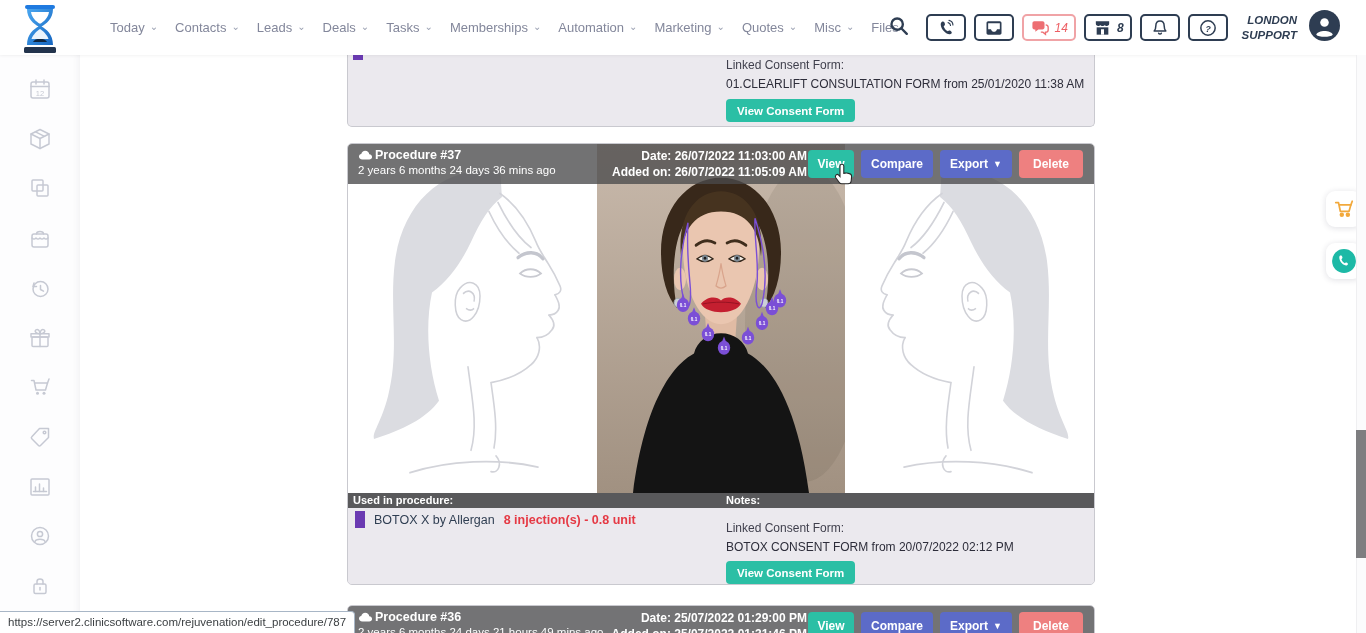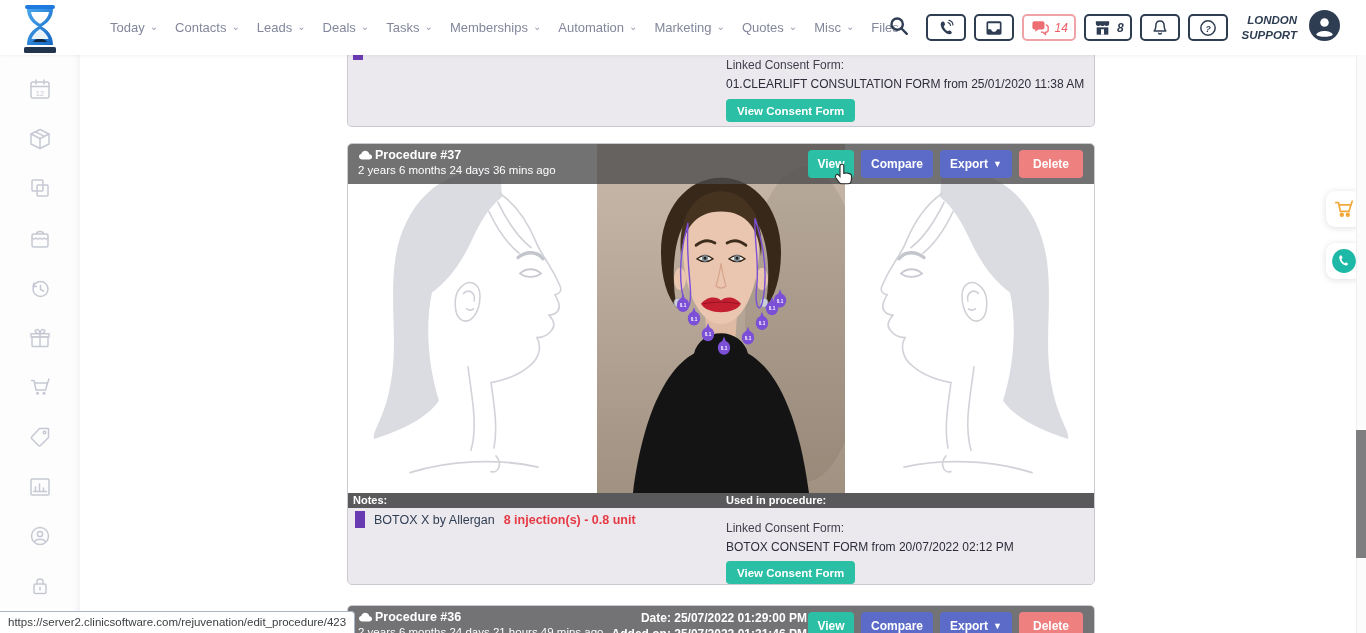--- a/index.html
+++ b/index.html
@@ -378,40 +378,44 @@
     <div class="proc-bar">
       <div class="proc-left">
         <div class="proc-title">
           <svg width="15" height="12" viewBox="0 0 24 16">
             <path d="M7,15 C3.5,15 1.5,12.8 1.5,10.4 C1.5,8.2 3.2,6.5 5.2,6.2 C5.8,3.2 8.3,1 11.5,1 C14.9,1 17.6,3.4 18,6.6 C20.5,6.8 22.5,8.6 22.5,11 C22.5,13.4 20.5,15 18,15 Z" fill="#fff"></path>
           </svg>
           <span>Procedure #37</span>
         </div>
         <div class="proc-age">2 years 6 months 24 days 36 mins ago</div>
       </div>
+      <div class="proc-dates">
+        <div>Date: 26/07/2022 11:03:00 AM</div>
+        <div>Added on: 26/07/2022 11:05:09 AM</div>
+      </div>
       <div class="proc-actions">
         <button class="abtn view">View</button>
         <button class="abtn compare">Compare</button>
         <button class="abtn export">
             <span>Export</span>
             <span class="chev">▼</span>
           </button>
         <button class="abtn delete">Delete</button>
       </div>
     </div>
 
     <div class="cursor" style="left:485px; top:19px;">
       <svg width="21" height="24" viewBox="0 0 21 24">
         <path d="M8.9,1.2 c1.1,0 1.9,0.8 1.9,1.9 v7.3 l1.3,-0.3 c0.5,-0.1 1,-0.2 1.6,-0.1 l2.7,0.6 c1.4,0.3 2.3,1.6 2.2,3 l-0.4,4.4 c-0.2,1.6 -1.5,2.8 -3.1,2.8 h-6.3 c-1,0 -1.9,-0.5 -2.5,-1.3 l-3.5,-4.8 c-0.6,-0.9 -0.5,-2.1 0.3,-2.8 c0.8,-0.6 1.9,-0.5 2.6,0.2 l1.3,1.4 v-10.4 c0,-1.1 0.8,-1.9 1.9,-1.9 z" fill="#ffffff" stroke="#2a2a2a" stroke-width="1.1"></path>
       </svg>
     </div>
 
     <div class="section-heads">
+      <div class="sec-head">Used in procedure:</div>
       <div class="sec-head">Notes:</div>
-      <div class="sec-head">Used in procedure:</div>
     </div>
 
     <div class="card-body">
       <div class="product-row">
         <span class="swatch"></span>
         <span class="product-name">BOTOX X by Allergan</span>
         <span class="product-usage">8 injection(s) - 0.8 unit</span>
       </div>
       <div class="notes-col" style="top:13px;">
         <div class="consent-label">Linked Consent Form:</div>
@@ -459,14 +463,14 @@
   <div class="float-btn" style="top:243px;">
     <svg width="26" height="26" viewBox="0 0 24 24">
       <circle cx="12" cy="12" r="11" fill="#1db9a6"></circle>
       <path d="M8.4,7 C9.6,6.5 10.2,7.1 10.5,8.3 C10.8,9.3 10.3,9.9 9.6,10.3 C10.2,12.1 11.4,13.3 12.7,14 C13.2,13.4 13.9,13.1 14.8,13.7 C15.8,14.4 16,15.4 14.8,16 C12.5,17 8.1,13.3 7.7,9.5 C7.6,8.4 7.8,7.3 8.4,7 Z" fill="#fff"></path>
     </svg>
   </div>
 
   <div class="scroll-track"></div>
   <div class="scroll-thumb"></div>
 
-  <div class="status-url">https://server2.clinicsoftware.com/rejuvenation/edit_procedure/423</div>
+  <div class="status-url">https://server2.clinicsoftware.com/rejuvenation/edit_procedure/787</div>
 </div>
 
 </body></html>

